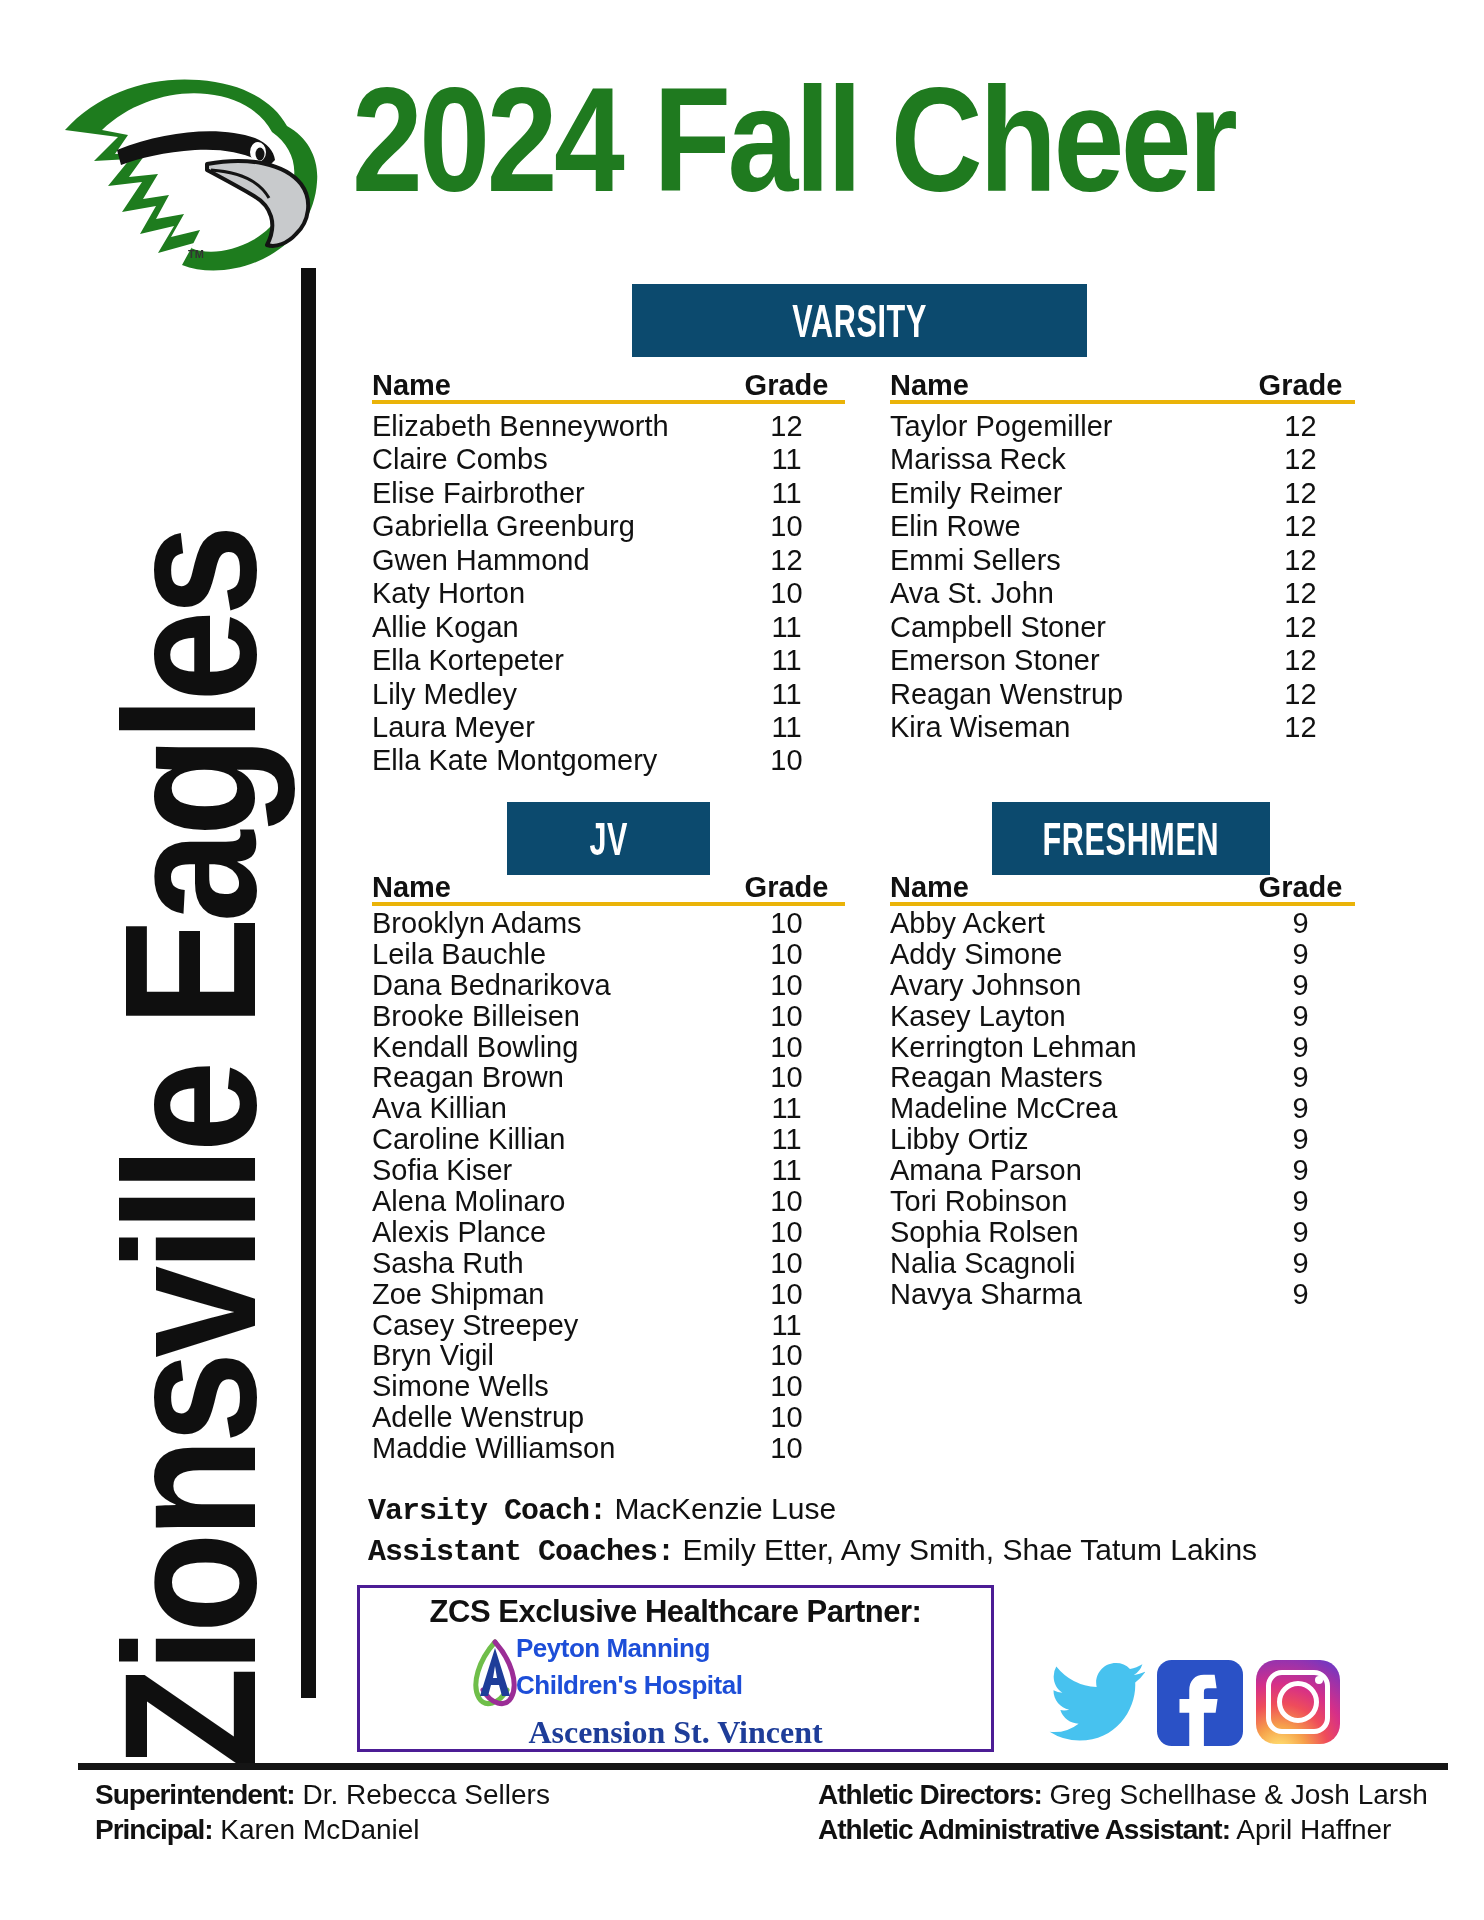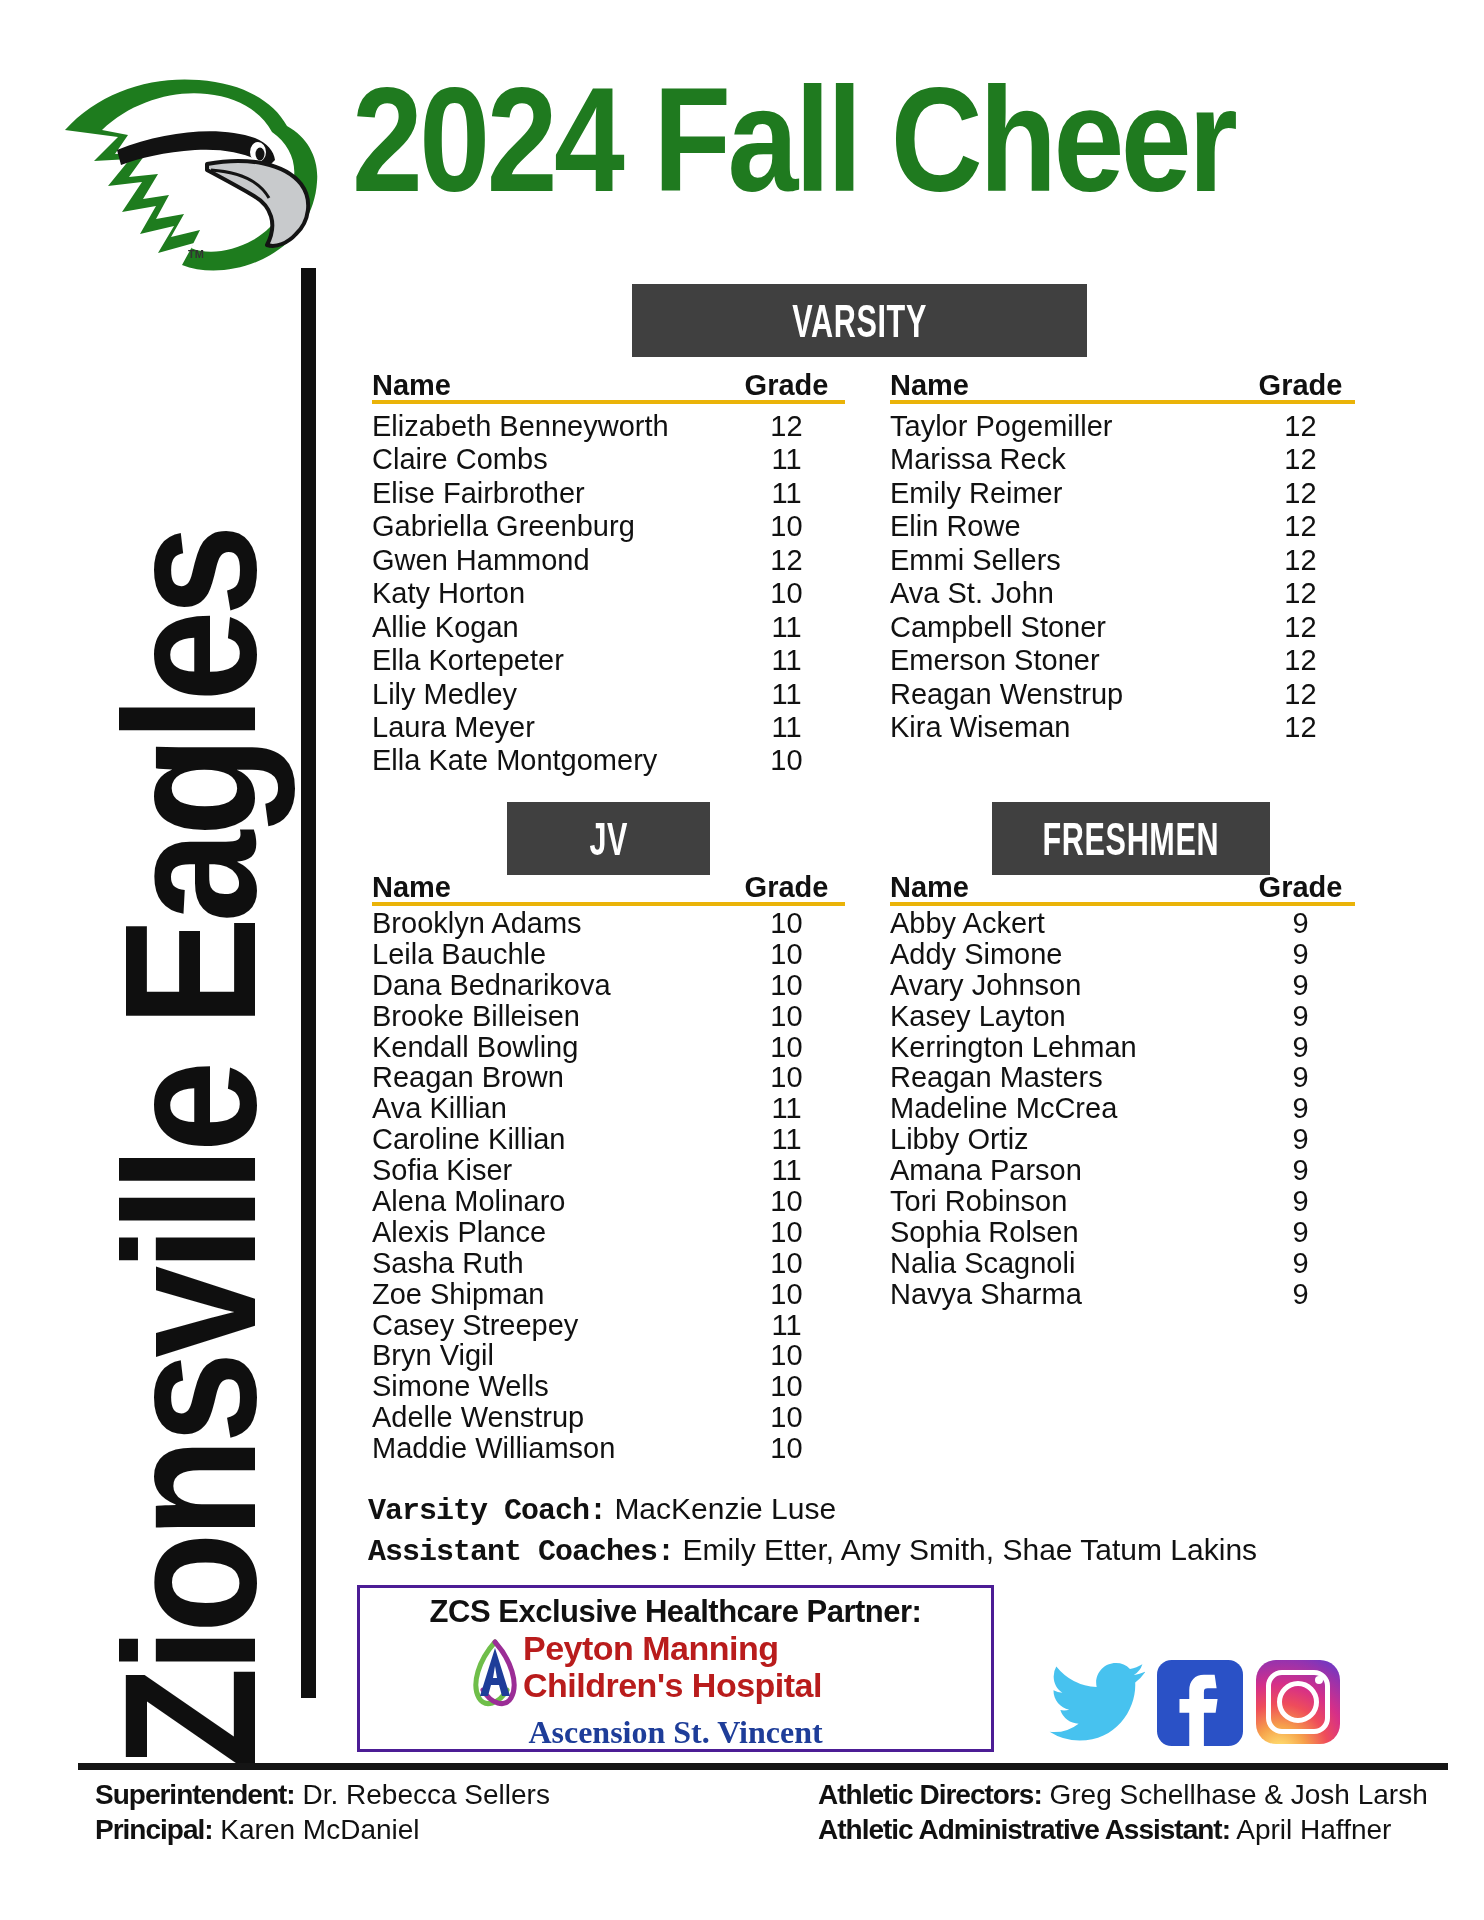--- a/index.html
+++ b/index.html
@@ -12,21 +12,21 @@
       transform:scaleX(.86);transform-origin:0 0;letter-spacing:-4px;line-height:1;white-space:nowrap;}
   #tm-mark{left:188px;top:248px;font-size:11px;color:#333;font-weight:bold;}
 
   
   #vertical-name{left:96px;top:1768px;font-size:188px;font-weight:bold;line-height:1;
       letter-spacing:-7px;white-space:nowrap;color:#0f0f0f;
       transform:rotate(-90deg) scaleX(.88);transform-origin:0 0;}
   #vertical-bar{left:301px;top:268px;width:15px;height:1430px;background:#0f0f0f;}
 
   
-  .band{background:#404040;color:#fff;display:flex;align-items:center;justify-content:center;}
+  .band{background:#0c4a6e;color:#fff;display:flex;align-items:center;justify-content:center;}
   .band span{font-size:47px;font-weight:bold;letter-spacing:1px;transform:scaleX(.65);white-space:nowrap;}
   #band-varsity{left:632px;top:284px;width:455px;height:73px;}
   #band-jv{left:507px;top:802px;width:203px;height:73px;}
   #band-freshmen{left:992px;top:802px;width:278px;height:73px;}
 
   
   .thead{display:flex;font-weight:bold;font-size:29px;height:30px;line-height:30px;
          border-bottom:4px solid #eab308;}
   .thead .cell-name{flex:1;}
   .grade-col{width:95px;text-align:center;}
@@ -48,22 +48,22 @@
 
   
   #coaches{left:368px;top:1490px;font-size:30px;line-height:38.5px;}
   #coaches .lbl{font-weight:bold;letter-spacing:-1px;font-family:Liberation Mono, monospace;}
 
   
   #partner-box{left:357px;top:1585px;width:631px;height:161px;border:3px solid #4c1d95;}
   #partner-heading{position:absolute;left:0;right:0;top:6px;text-align:center;
       font-size:31px;font-weight:bold;letter-spacing:-.5px;}
   #ascension-logo{position:absolute;left:102px;top:46px;}
-  #pm-lines{position:absolute;left:163px;top:42px;font-size:34px;font-weight:bold;
-      line-height:37px;color:#b91c1c;letter-spacing:-.5px;}
+  #pm-lines{position:absolute;left:156px;top:42px;font-size:26px;font-weight:bold;
+      line-height:37px;color:#1d4ed8;letter-spacing:-.5px;}
   #asv-line{position:absolute;left:0;right:0;top:126px;text-align:center;
       font-family:"Liberation Serif",serif;font-weight:bold;font-size:32px;color:#1e3d99;}
 
   
   #twitter-wrap{left:1042px;top:1662px;}
   #facebook-wrap{left:1157px;top:1660px;}
   #instagram-wrap{left:1256px;top:1660px;width:84px;height:84px;border-radius:20px;
       background:radial-gradient(circle at 28% 110%, #fdd56a 8%, #f6a14b 24%, #ef4d5a 44%, #d62f88 62%, #9433af 84%, #5b3ccf 100%);}
   .ig-frame{position:absolute;inset:10px;border:5px solid #fff;border-radius:16px;}
   .ig-lens{position:absolute;left:50%;top:50%;width:32px;height:32px;border:5px solid #fff;

